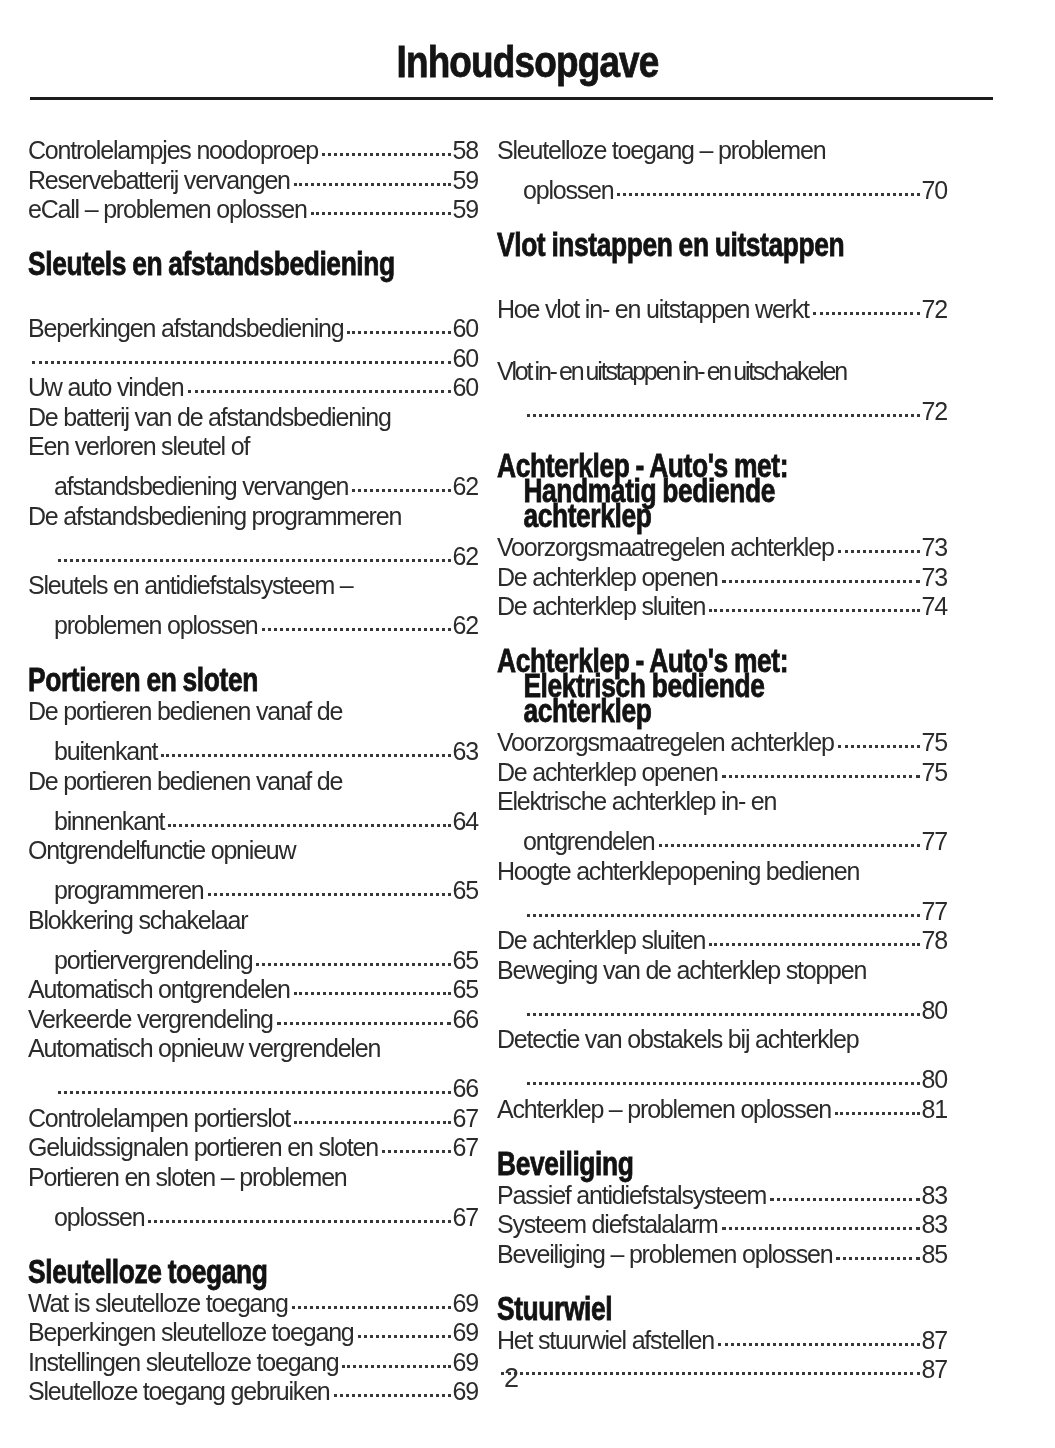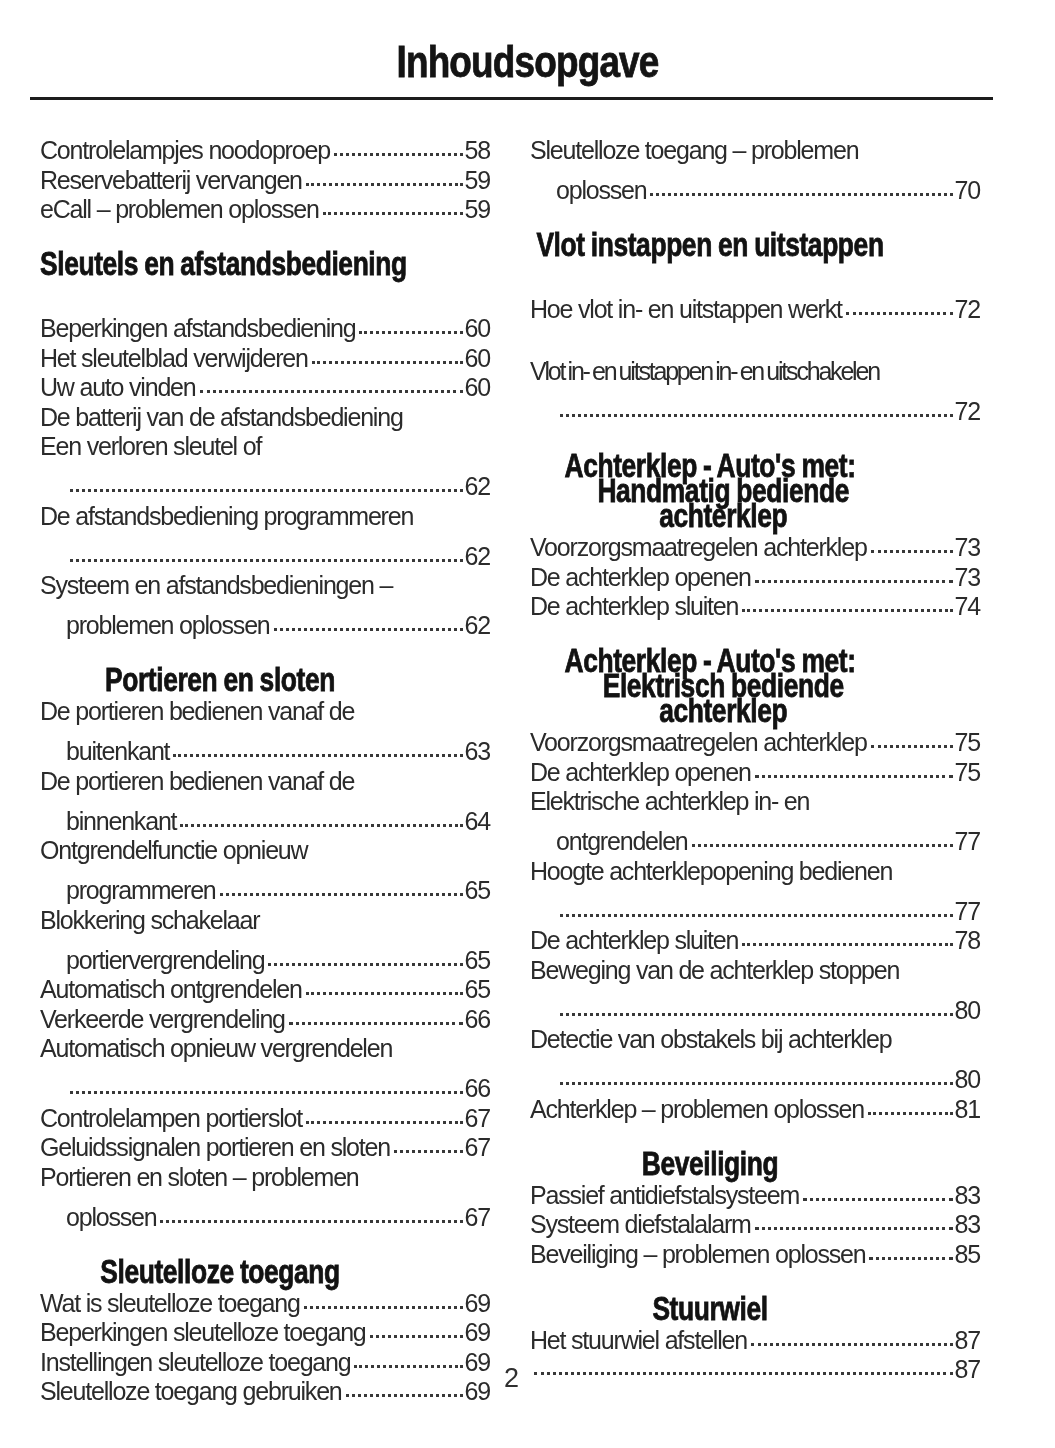--- a/index.html
+++ b/index.html
@@ -31,24 +31,23 @@
   .rule {
     position: absolute;
     top: 97px; left: 30px;
     width: 963px; height: 3px;
     background: #1c1c1c;
   }
 
   
   .columns {
     position: absolute;
-    top: 138px; left: 40px;
+    top: 138px; left: 28px;
     display: flex;
-    gap: 40px;
-    text-align: center;
+    gap: 19px;
   }
   .col { width: 450px; }
 
   
   .sec-heading {
     margin: 30px 0 7px 0;
     font-size: 33px;
     line-height: 25px;
     font-weight: 800;
     letter-spacing: -0.5px;
@@ -133,52 +132,52 @@
           </h2>
           <div class="toc-entry">
             <div class="toc-line">
               <span class="toc-text">Beperkingen afstandsbediening</span>
               <span class="dots"></span>
               <span class="toc-page">60</span>
             </div>
           </div>
           <div class="toc-entry">
             <div class="toc-line">
-              <span class="toc-text">Het sleutelblad verwijderen</span>
               <span class="dots"></span>
               <span class="toc-page">60</span>
             </div>
           </div>
           <div class="toc-entry">
             <div class="toc-line">
               <span class="toc-text">Uw auto vinden</span>
               <span class="dots"></span>
               <span class="toc-page">60</span>
             </div>
           </div>
           <div class="toc-entry">
             <div class="toc-line">De batterij van de afstandsbediening</div>
           </div>
           <div class="toc-entry">
             <div class="toc-line">Een verloren sleutel of</div>
             <div class="toc-line cont">
+              <span class="toc-text">afstandsbediening vervangen</span>
               <span class="dots"></span>
               <span class="toc-page">62</span>
             </div>
           </div>
           <div class="toc-entry">
             <div class="toc-line">De afstandsbediening programmeren</div>
             <div class="toc-line cont">
               <span class="toc-text"></span>
               <span class="dots"></span>
               <span class="toc-page">62</span>
             </div>
           </div>
           <div class="toc-entry">
-            <div class="toc-line">Systeem en afstandsbedieningen –</div>
+            <div class="toc-line">Sleutels en antidiefstalsysteem –</div>
             <div class="toc-line cont">
               <span class="toc-text">problemen oplossen</span>
               <span class="dots"></span>
               <span class="toc-page">62</span>
             </div>
           </div>
         </section>
         <section class="toc-section">
           <h2 class="sec-heading">
             <div class="h-line">Portieren en sloten</div>

